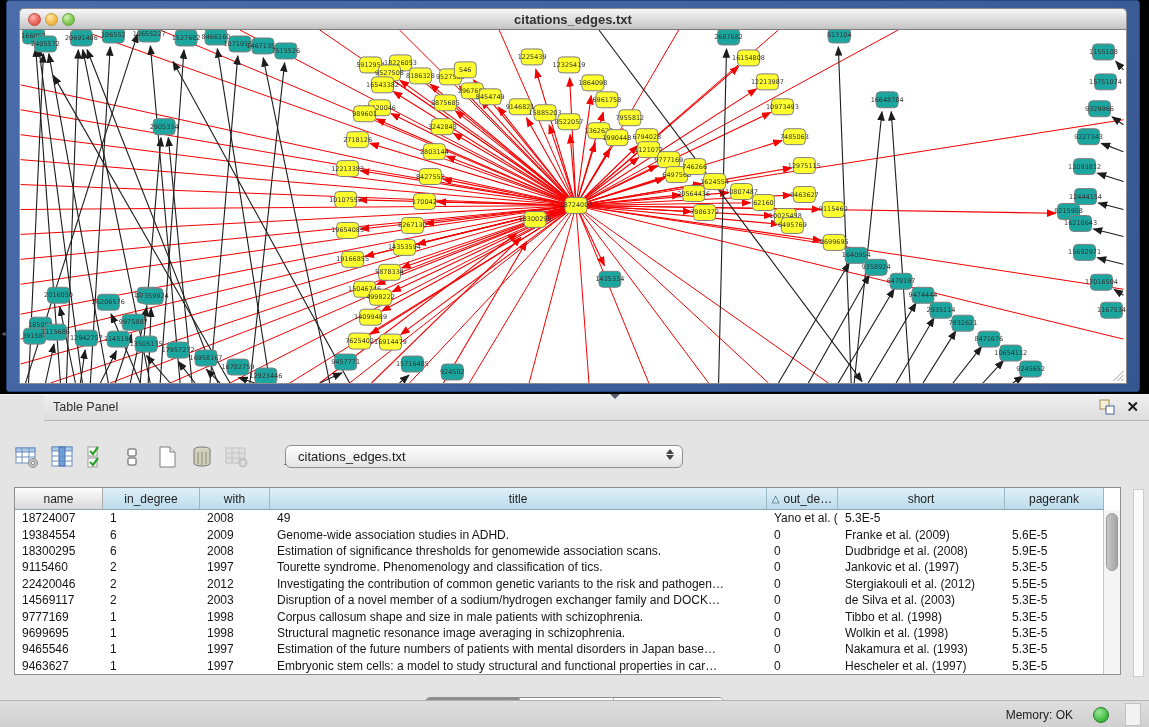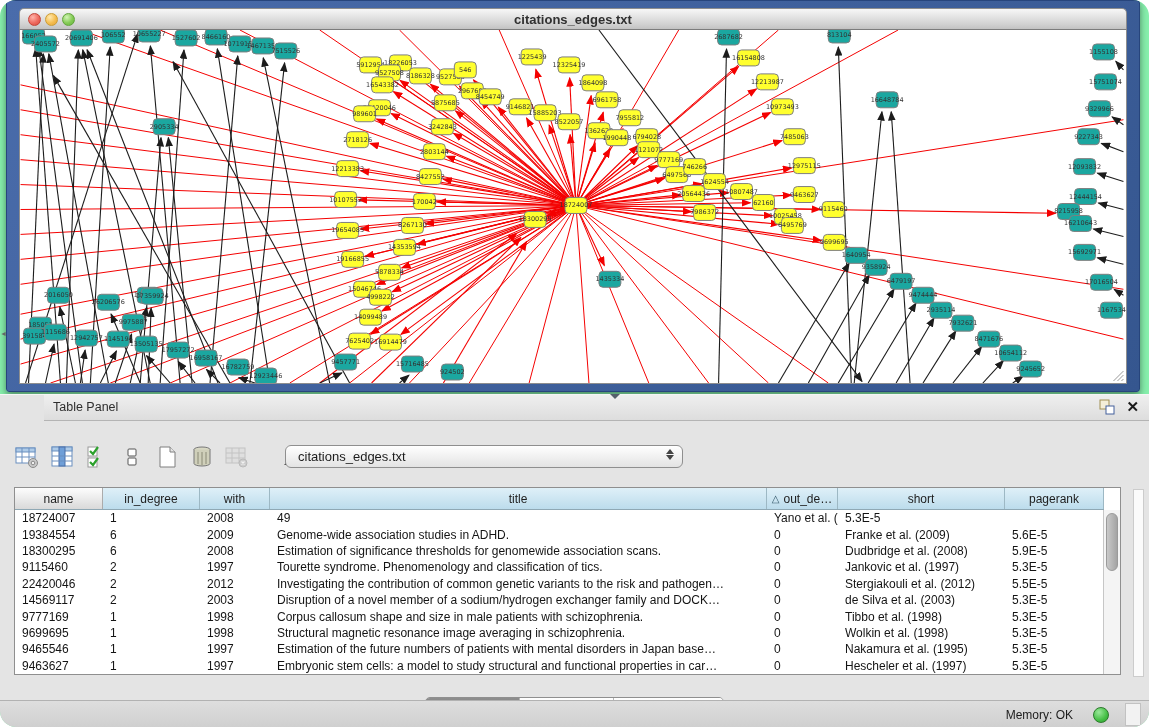--- a/index.html
+++ b/index.html
@@ -1,17 +1,17 @@
 <!DOCTYPE html>
 <html><head>
 <meta charset="utf-8">
 <style>
   html,body{margin:0;padding:0;}
-  .screen{position:relative;width:1149px;height:727px;background:#86efac;
-    font-family:"Liberation Sans",sans-serif;overflow:hidden;border-radius:16px;}
+  .screen{position:relative;width:1149px;height:727px;background:#000000;
+    font-family:"Liberation Sans",sans-serif;overflow:hidden;}
 
   
   .net-window{position:absolute;left:6px;top:0;width:1134px;height:392px;
     background:linear-gradient(135deg,#4a6cab,#35568f);border:1px solid #27457c;
     border-radius:3px;box-sizing:border-box;padding:7px 12px;box-shadow:0 3px 7px rgba(0,0,0,.45);}
   .titlebar{position:relative;height:22px;background:linear-gradient(#f7f7f7,#cfcfcf 80%,#c2c2c2);
     border:1px solid #8e8e8e;border-bottom-color:#7c7c7c;border-radius:5px 5px 0 0;box-sizing:border-box;}
   .titlebar .title{position:absolute;left:0;right:0;top:3px;text-align:center;
     font-size:13px;font-weight:600;color:#303030;}
   .tl{position:absolute;top:4px;width:13px;height:13px;border-radius:50%;box-sizing:border-box;}
@@ -680,21 +680,21 @@
             <div class="tcell">0</div>
             <div class="tcell">Wolkin et al. (1998)</div>
             <div class="tcell">5.3E-5</div>
           </div>
           <div class="trow">
             <div class="tcell">9465546</div>
             <div class="tcell">1</div>
             <div class="tcell">1997</div>
             <div class="tcell">Estimation of the future numbers of patients with mental disorders in Japan base…</div>
             <div class="tcell">0</div>
-            <div class="tcell">Nakamura et al. (1995)</div>
+            <div class="tcell">Nakamura et al. (1993)</div>
             <div class="tcell">5.3E-5</div>
           </div>
           <div class="trow">
             <div class="tcell">9463627</div>
             <div class="tcell">1</div>
             <div class="tcell">1997</div>
             <div class="tcell">Embryonic stem cells: a model to study structural and functional properties in car…</div>
             <div class="tcell">0</div>
             <div class="tcell">Hescheler et al. (1997)</div>
             <div class="tcell">5.3E-5</div>

